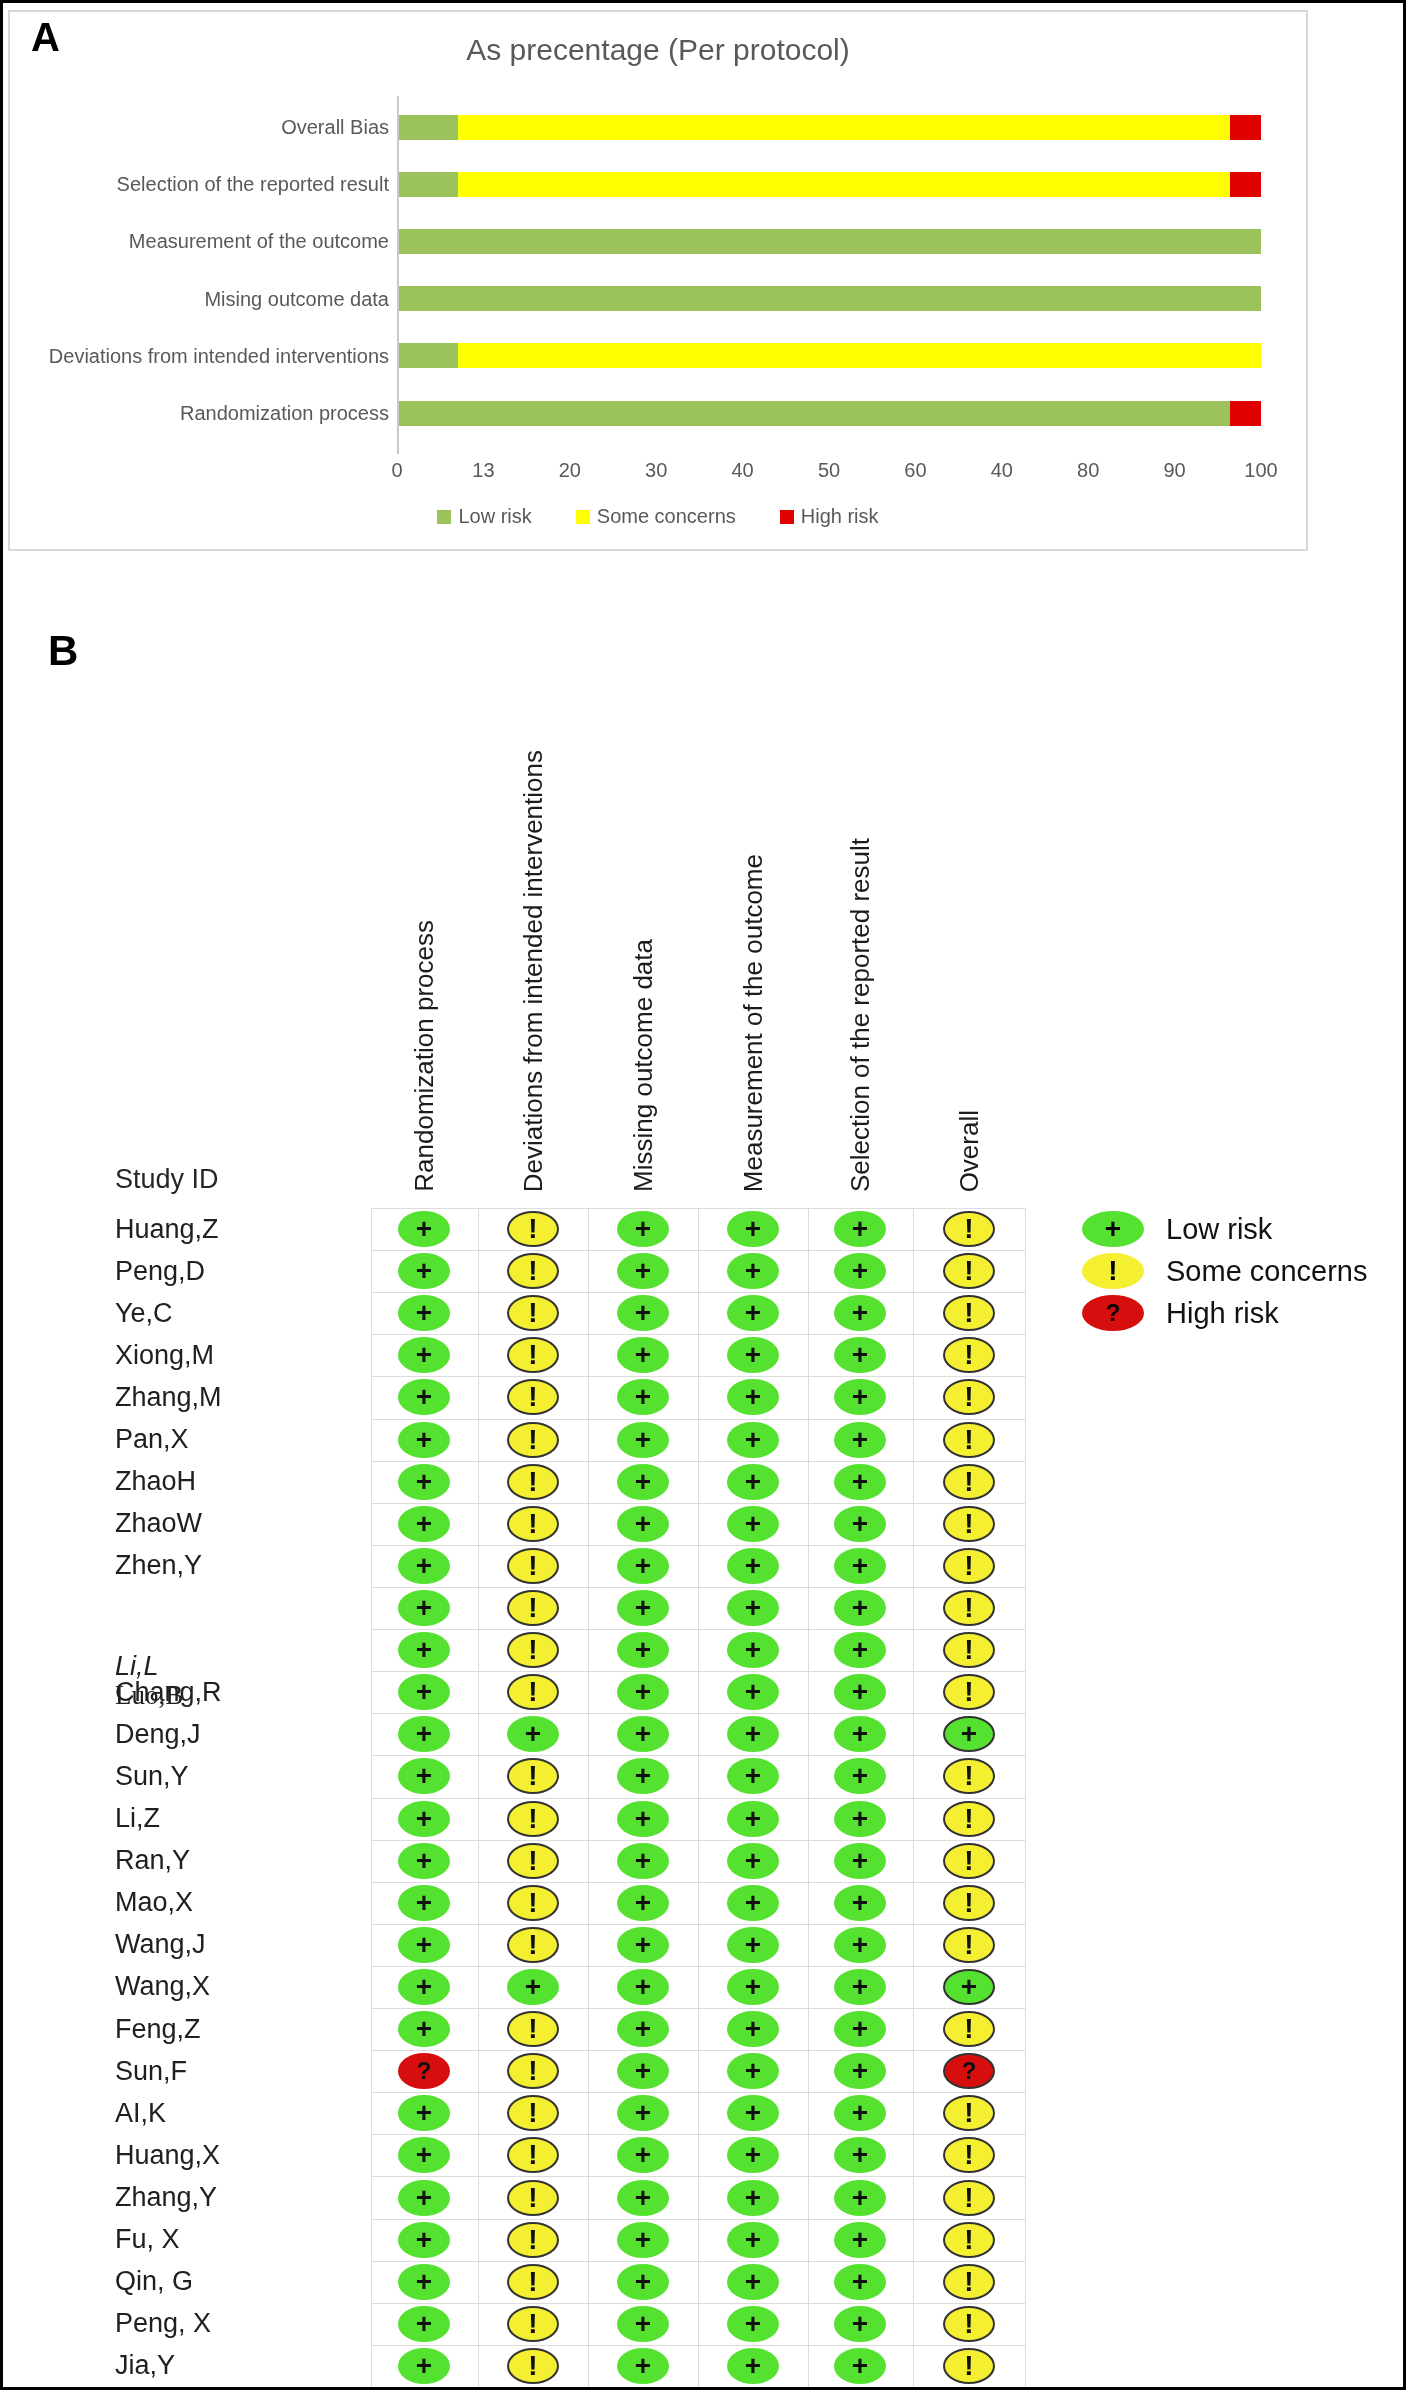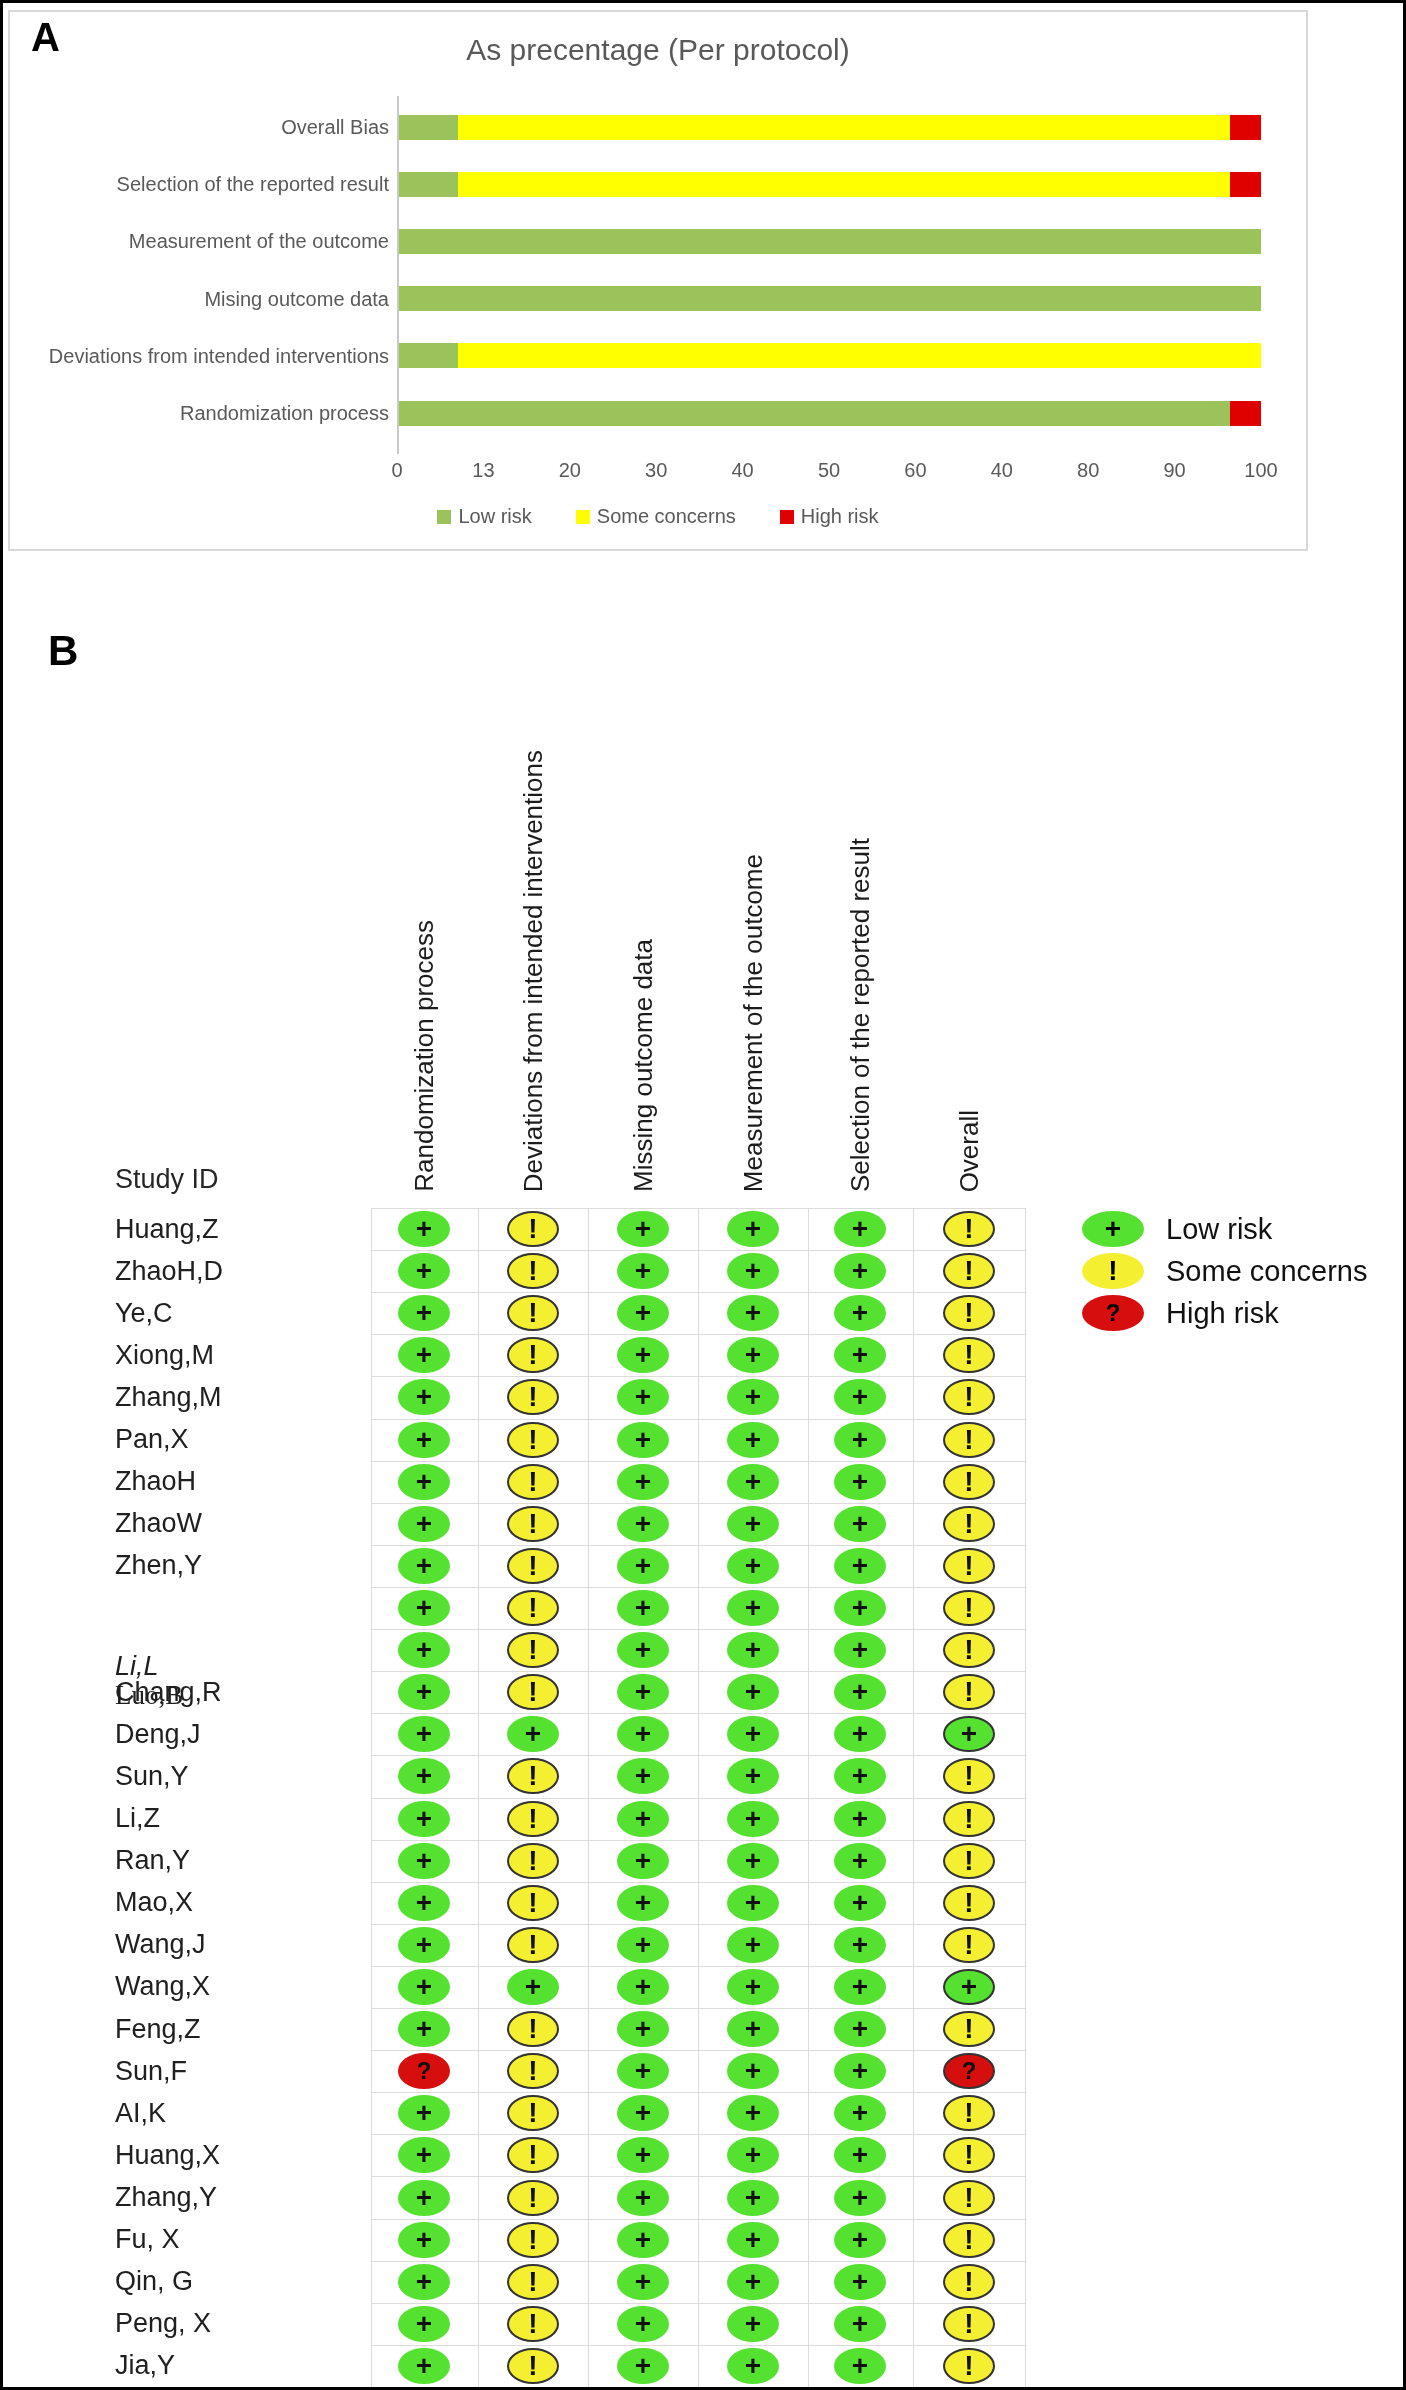--- a/index.html
+++ b/index.html
@@ -184,21 +184,21 @@
     </div>
     <div class="abs dot dot-low" style="left: 724px; top: 1208.05px;">
       <span class="sym sym-low">+</span>
     </div>
     <div class="abs dot dot-low" style="left: 831px; top: 1208.05px;">
       <span class="sym sym-low">+</span>
     </div>
     <div class="abs dot dot-some bordered" style="left: 940px; top: 1208.05px;">
       <span class="sym sym-some">!</span>
     </div>
-    <div class="abs study-id" style="top: 1247.11px; height: 42.1071px;">ZhaoH,D</div>
+    <div class="abs study-id" style="top: 1247.11px; height: 42.1071px;">Peng,D</div>
     <div class="abs dot dot-low" style="left: 395px; top: 1250.16px;">
       <span class="sym sym-low">+</span>
     </div>
     <div class="abs dot dot-some" style="left: 504px; top: 1250.16px;">
       <span class="sym sym-some">!</span>
     </div>
     <div class="abs dot dot-low" style="left: 614px; top: 1250.16px;">
       <span class="sym sym-low">+</span>
     </div>
     <div class="abs dot dot-low" style="left: 724px; top: 1250.16px;">

